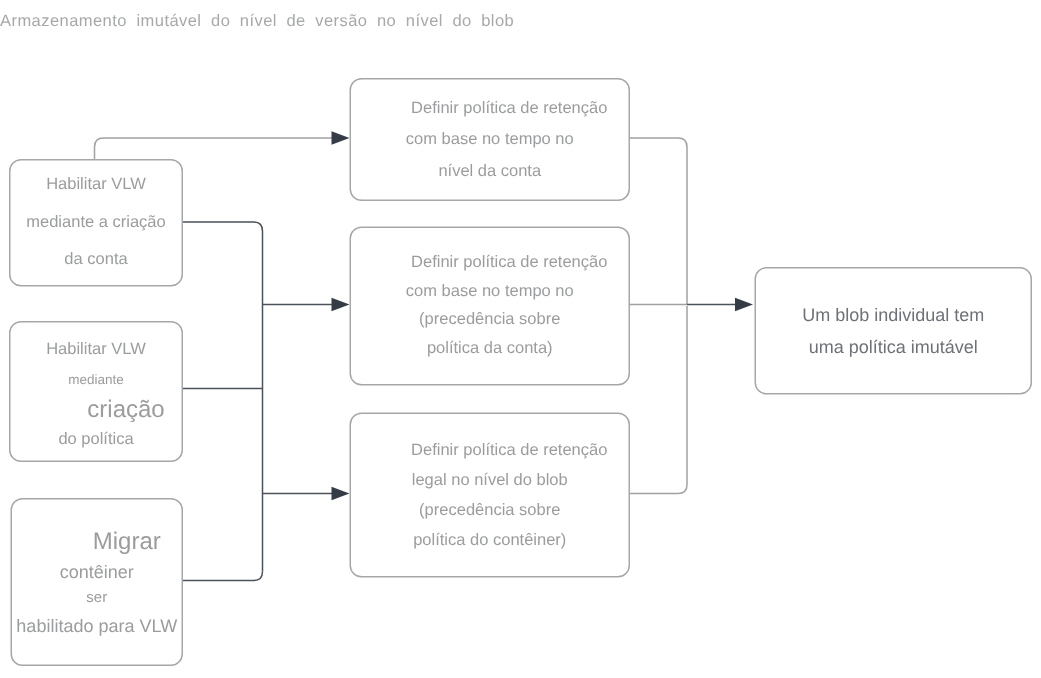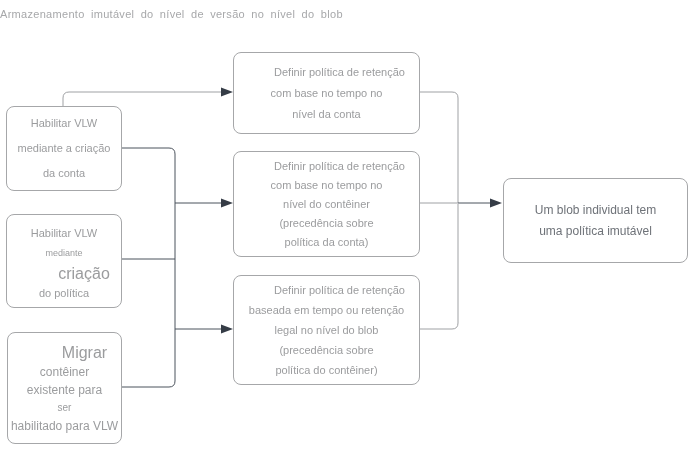--- a/index.html
+++ b/index.html
@@ -87,42 +87,39 @@
   <div class="node" id="n-enable-container">
     <span class="line sz-m lh21">Habilitar VLW</span>
     <span class="line sz-xs">mediante</span>
     <span class="line sz-l">criação</span>
     <span class="line sz-m" style="line-height:14px">do política</span>
   </div>
 
   <div class="node" id="n-migrate-container">
     <span class="line sz-l" style="line-height:21px">Migrar</span>
     <span class="line sz-m2">contêiner</span>
-    <span class="line sz-m2">existente para</span>
     <span class="line sz-s">ser</span>
     <span class="line sz-m2">habilitado para VLW</span>
   </div>
 
   <div class="node" id="n-retention-account">
     <span class="line sz-m shift lh21">Definir política de retenção</span>
     <span class="line sz-m lh21">com base no tempo no</span>
     <span class="line sz-m lh21">nível da conta</span>
   </div>
 
   <div class="node" id="n-retention-container">
     <span class="line sz-m shift lh19">Definir política de retenção</span>
     <span class="line sz-m lh19">com base no tempo no</span>
-    <span class="line sz-m lh19">nível do contêiner</span>
     <span class="line sz-m lh19">(precedência sobre</span>
     <span class="line sz-m lh19">política da conta)</span>
   </div>
 
   <div class="node" id="n-retention-blob">
     <span class="line sz-m shift">Definir política de retenção</span>
-    <span class="line sz-m">baseada em tempo ou retenção</span>
     <span class="line sz-m">legal no nível do blob</span>
     <span class="line sz-m">(precedência sobre</span>
     <span class="line sz-m">política do contêiner)</span>
   </div>
 
   <div class="node node-final" id="n-final-blob">
     <span class="line sz-m2 lh21">Um blob individual tem</span>
     <span class="line sz-m2 lh21">uma política imutável</span>
   </div>
 

